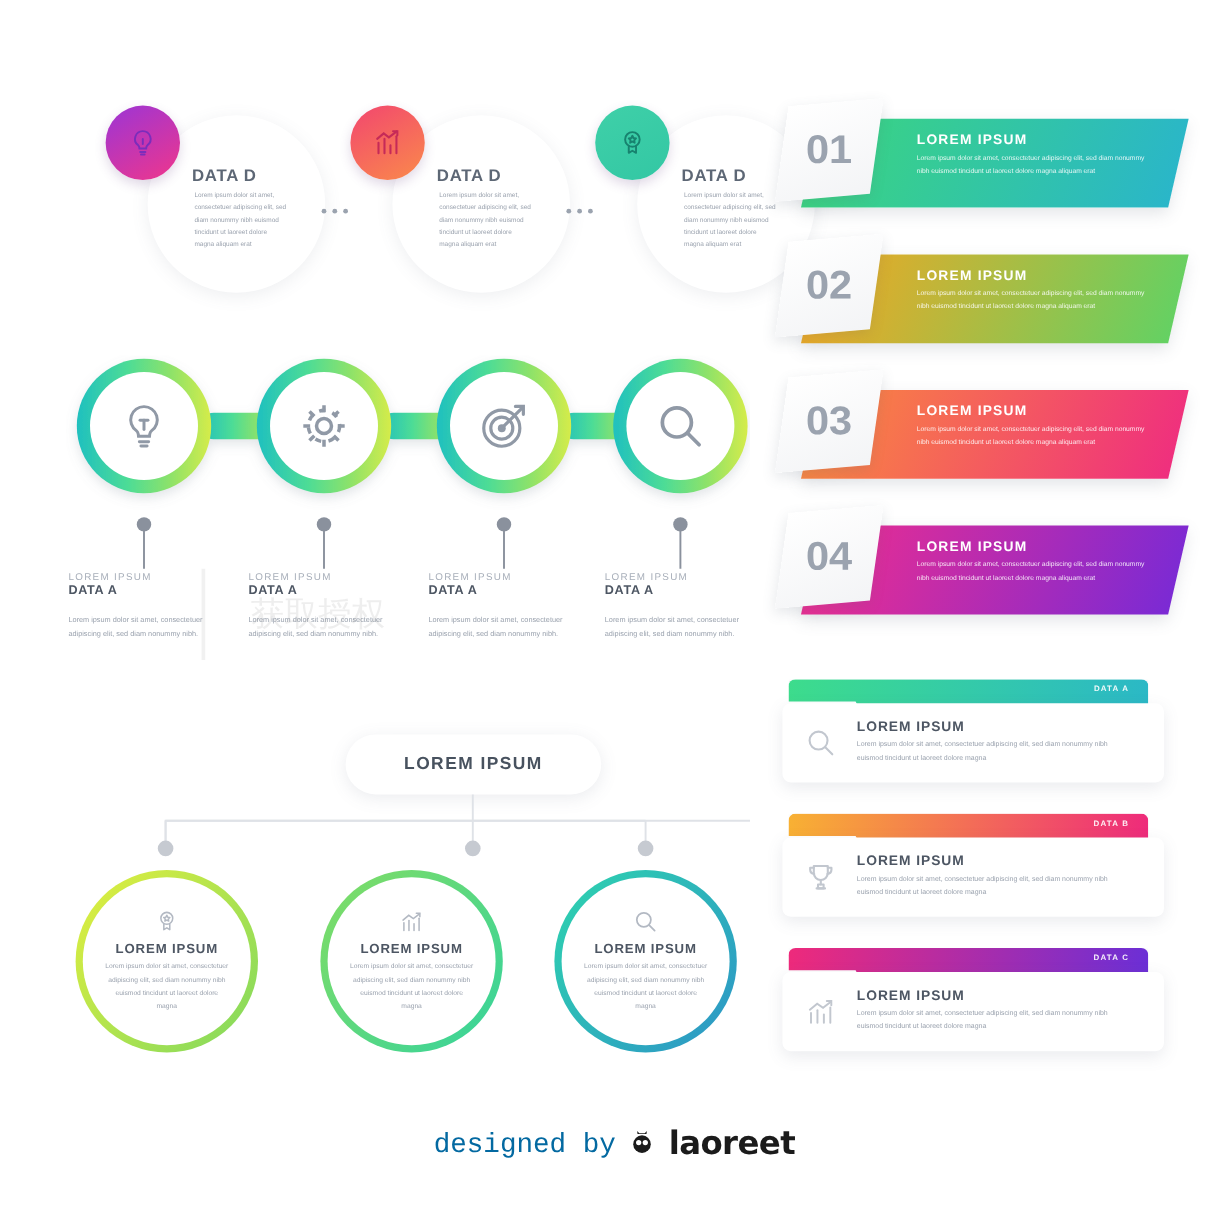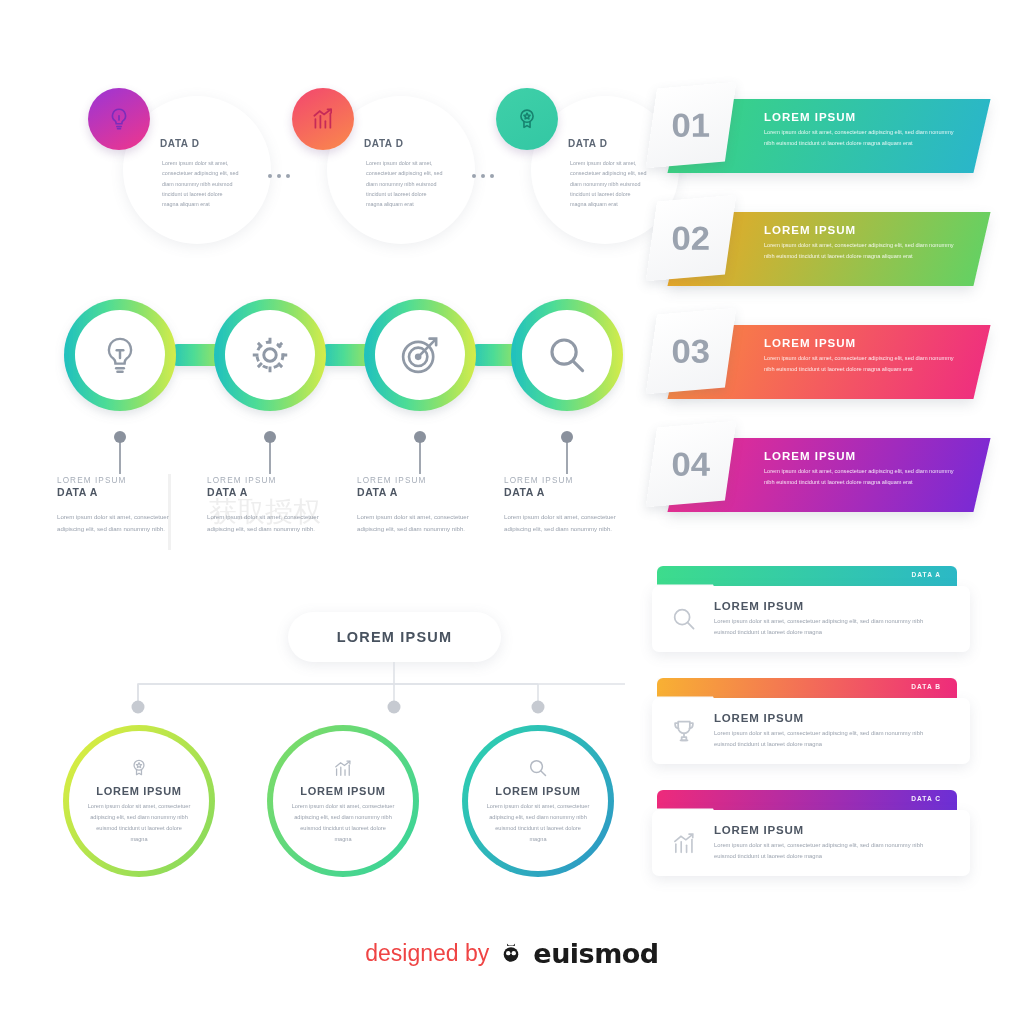--- a/index.html
+++ b/index.html
@@ -35,21 +35,21 @@
     box-shadow: 0 3px 14px rgba(100,110,130,0.11);
   }
   .tc-badge {
     position: absolute; left: 0; top: 0; width: 62px; height: 62px; border-radius: 50%;
     display: flex; align-items: center; justify-content: center;
     box-shadow: 0 4px 10px rgba(100,60,130,0.20);
   }
   .tc-badge svg { width: 26px; height: 26px; }
   .tc-title {
     position: absolute; left: 72px; top: 50px;
-    font-size: 10px; font-weight: 700; letter-spacing: 0.6px; color: #5d6775;
+    font-size: 14px; font-weight: 700; letter-spacing: 0.6px; color: #5d6775;
   }
   .tc-body {
     position: absolute; left: 74px; top: 70px; width: 78px;
     font-size: 5.4px; line-height: 1.9; color: #9aa2ae;
   }
   .tc-dots { position: absolute; top: 86px; display: flex; gap: 5px; }
   .tc-dots i { width: 4px; height: 4px; border-radius: 50%; background: #9ba3af; display:block; }
 
   
   #sec-chain { position: absolute; left: 55px; top: 296px; width: 570px; height: 265px; }
@@ -129,21 +129,21 @@
   }
   .dc-ico { width: 28px; height: 28px; color: #c2c7cf; flex: 0 0 28px; margin-right: 16px; }
   .dc-t { font-size: 11.5px; font-weight: 700; letter-spacing: 0.8px; color: #4d5663; }
   .dc-b { margin-top: 4px; font-size: 5.8px; line-height: 1.9; color: #9aa2ae; width: 224px; }
 
   
   #footer {
     position: absolute; left: 0; top: 938px; width: 1024px;
     display: flex; align-items: center; justify-content: center; gap: 9px;
   }
-  .fp-designed { font-size: 23px; color: #ef4444; font-family: Liberation Sans, sans-serif; }
+  .fp-designed { font-size: 23px; color: #0369a1; font-family: Liberation Mono, monospace; }
   .fp-name { font-size: 27px; font-weight: 700; color: #1b1b1b; font-family: "DejaVu Sans", sans-serif; letter-spacing:-0.5px;}
   .fp-logo svg { width: 26px; height: 26px; }
 </style>
 </head>
 <body>
 
 <div id="canvas">
 
   <div class="watermark">
     <span class="wm-bar"></span>
@@ -489,16 +489,16 @@
   <div id="footer">
     <span class="fp-designed">designed by</span>
     <span class="fp-logo">
       <svg viewBox="0 0 32 32">
         <path d="M11 5.5l2.2 2.4h5.6L21 5.5l-.4 3.2h-9.2z" fill="#1b1b1b"></path>
         <circle cx="16" cy="19" r="9" fill="#1b1b1b"></circle>
         <circle cx="12.6" cy="17.4" r="2.7" fill="#ffffff"></circle>
         <circle cx="19.4" cy="17.4" r="2.7" fill="#ffffff"></circle>
       </svg>
     </span>
-    <span class="fp-name">euismod</span>
+    <span class="fp-name">laoreet</span>
   </div>
 
 </div>
 
 </body></html>

